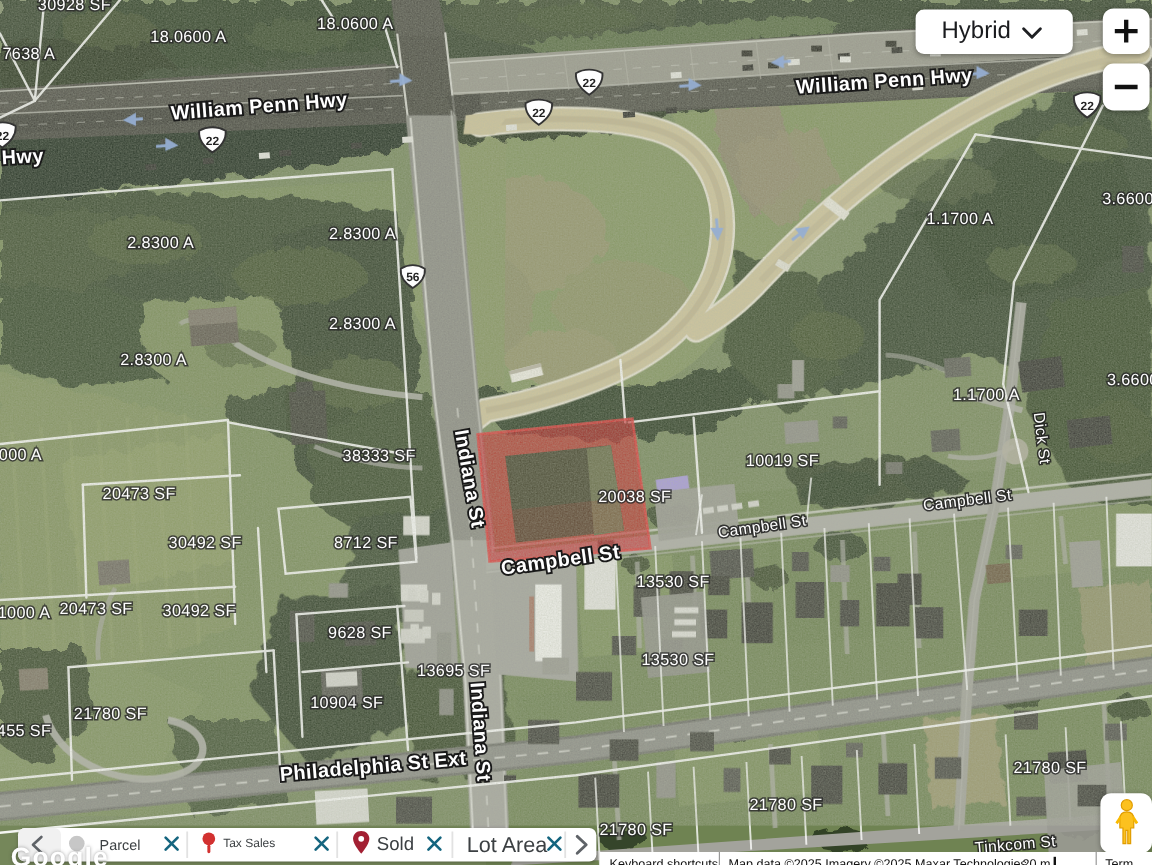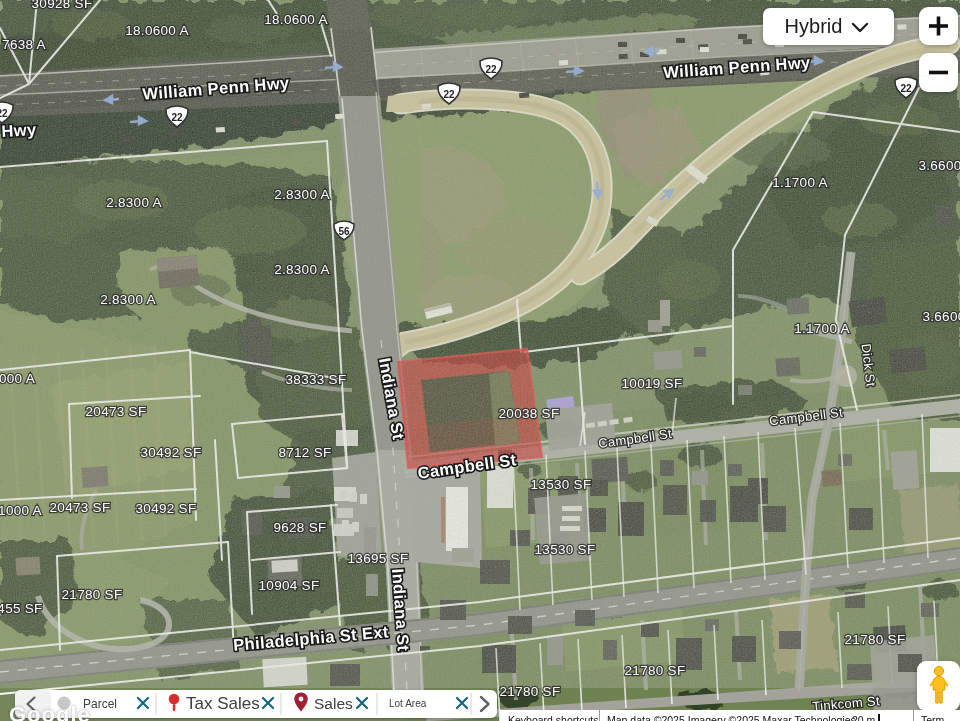--- a/index.html
+++ b/index.html
@@ -796,38 +796,38 @@
 
 <svg style="position:absolute;left:136px;top:696px;" width="14" height="14">
       <path d="M2,2 L12,12 M12,2 L2,12" stroke="#15657f" stroke-width="2.2" stroke-linecap="round"></path>
     </svg>
 
 <svg style="position:absolute;left:167px;top:693px;" width="14" height="20">
       <circle cx="7" cy="6" r="5.3" fill="#d23130"></circle>
       <rect x="5.8" y="11" width="2.5" height="7" rx="1.2" fill="#d23130"></rect>
     </svg>
 
-<div style="position:absolute;left:186px;top:690px;height:28px;line-height:28px;font-size:17px;color:#3c4043;">Tax Sales</div>
+<div style="position:absolute;left:186px;top:690px;height:28px;line-height:28px;font-size:10px;color:#3c4043;">Tax Sales</div>
 
 <svg style="position:absolute;left:261px;top:696px;" width="14" height="14">
       <path d="M2,2 L12,12 M12,2 L2,12" stroke="#15657f" stroke-width="2.2" stroke-linecap="round"></path>
     </svg>
 
 <svg style="position:absolute;left:293px;top:692px;" width="16" height="22">
       <path d="M8,0.5 C4,0.5 1.2,3.4 1.2,7 C1.2,11.6 8,19.5 8,19.5 C8,19.5 14.8,11.6 14.8,7 C14.8,3.4 12,0.5 8,0.5 Z" fill="#a32033"></path>
       <circle cx="8" cy="7" r="2.4" fill="#fff"></circle>
     </svg>
 
-<div style="position:absolute;left:314px;top:690px;height:28px;line-height:28px;font-size:15.5px;color:#3c4043;">Sales</div>
+<div style="position:absolute;left:314px;top:690px;height:28px;line-height:28px;font-size:15.5px;color:#3c4043;">Sold</div>
 
 <svg style="position:absolute;left:355px;top:696px;" width="14" height="14">
       <path d="M2,2 L12,12 M12,2 L2,12" stroke="#15657f" stroke-width="2.2" stroke-linecap="round"></path>
     </svg>
 
-<div style="position:absolute;left:389px;top:690px;height:28px;line-height:28px;font-size:10px;color:#3c4043;">Lot Area</div>
+<div style="position:absolute;left:389px;top:690px;height:28px;line-height:28px;font-size:18px;color:#3c4043;">Lot Area</div>
 
 <svg style="position:absolute;left:455px;top:696px;" width="14" height="14">
       <path d="M2,2 L12,12 M12,2 L2,12" stroke="#15657f" stroke-width="2.2" stroke-linecap="round"></path>
     </svg>
 
 <svg style="position:absolute;left:473px;top:690px;" width="24" height="28">
       <polyline points="8,7 15.5,14 8,21" fill="none" stroke="#5f6368" stroke-width="2.4" stroke-linecap="round" stroke-linejoin="round"></polyline>
     </svg>
 
 <div style="position:absolute;left:917px;top:661px;width:43px;height:50px;background:#fff;border-radius:9px;box-shadow:0 1px 4px rgba(0,0,0,.3);"></div>

